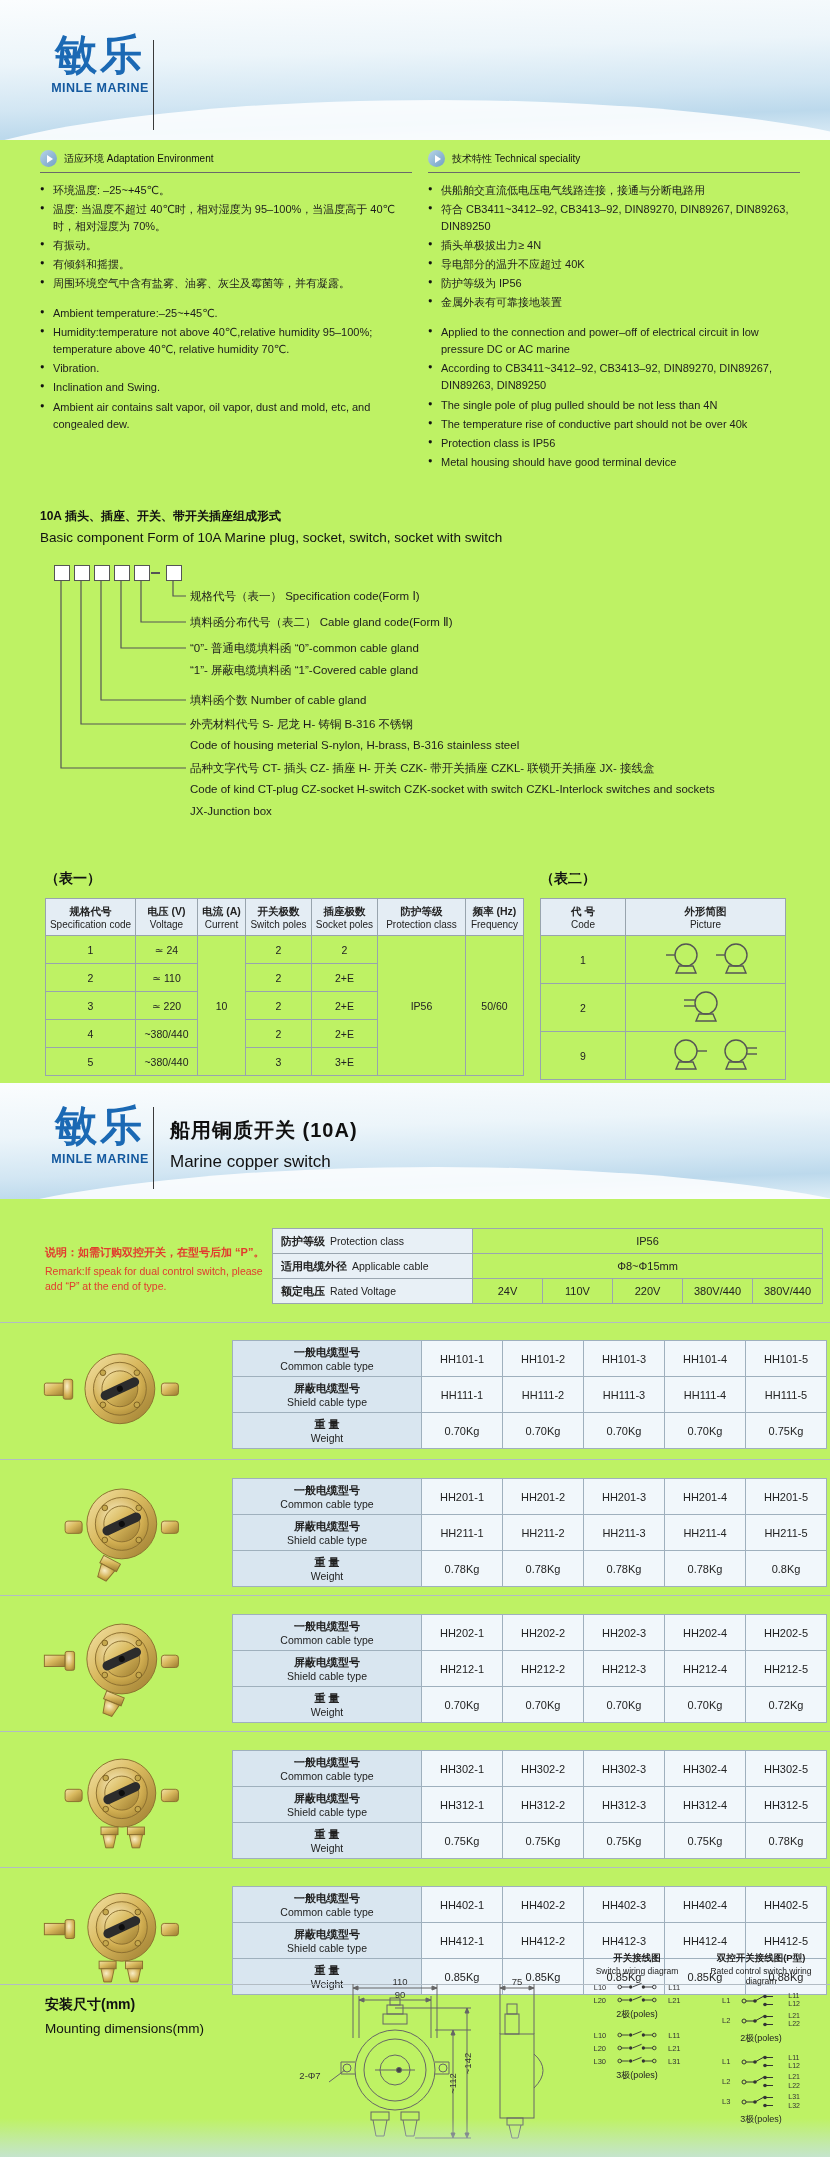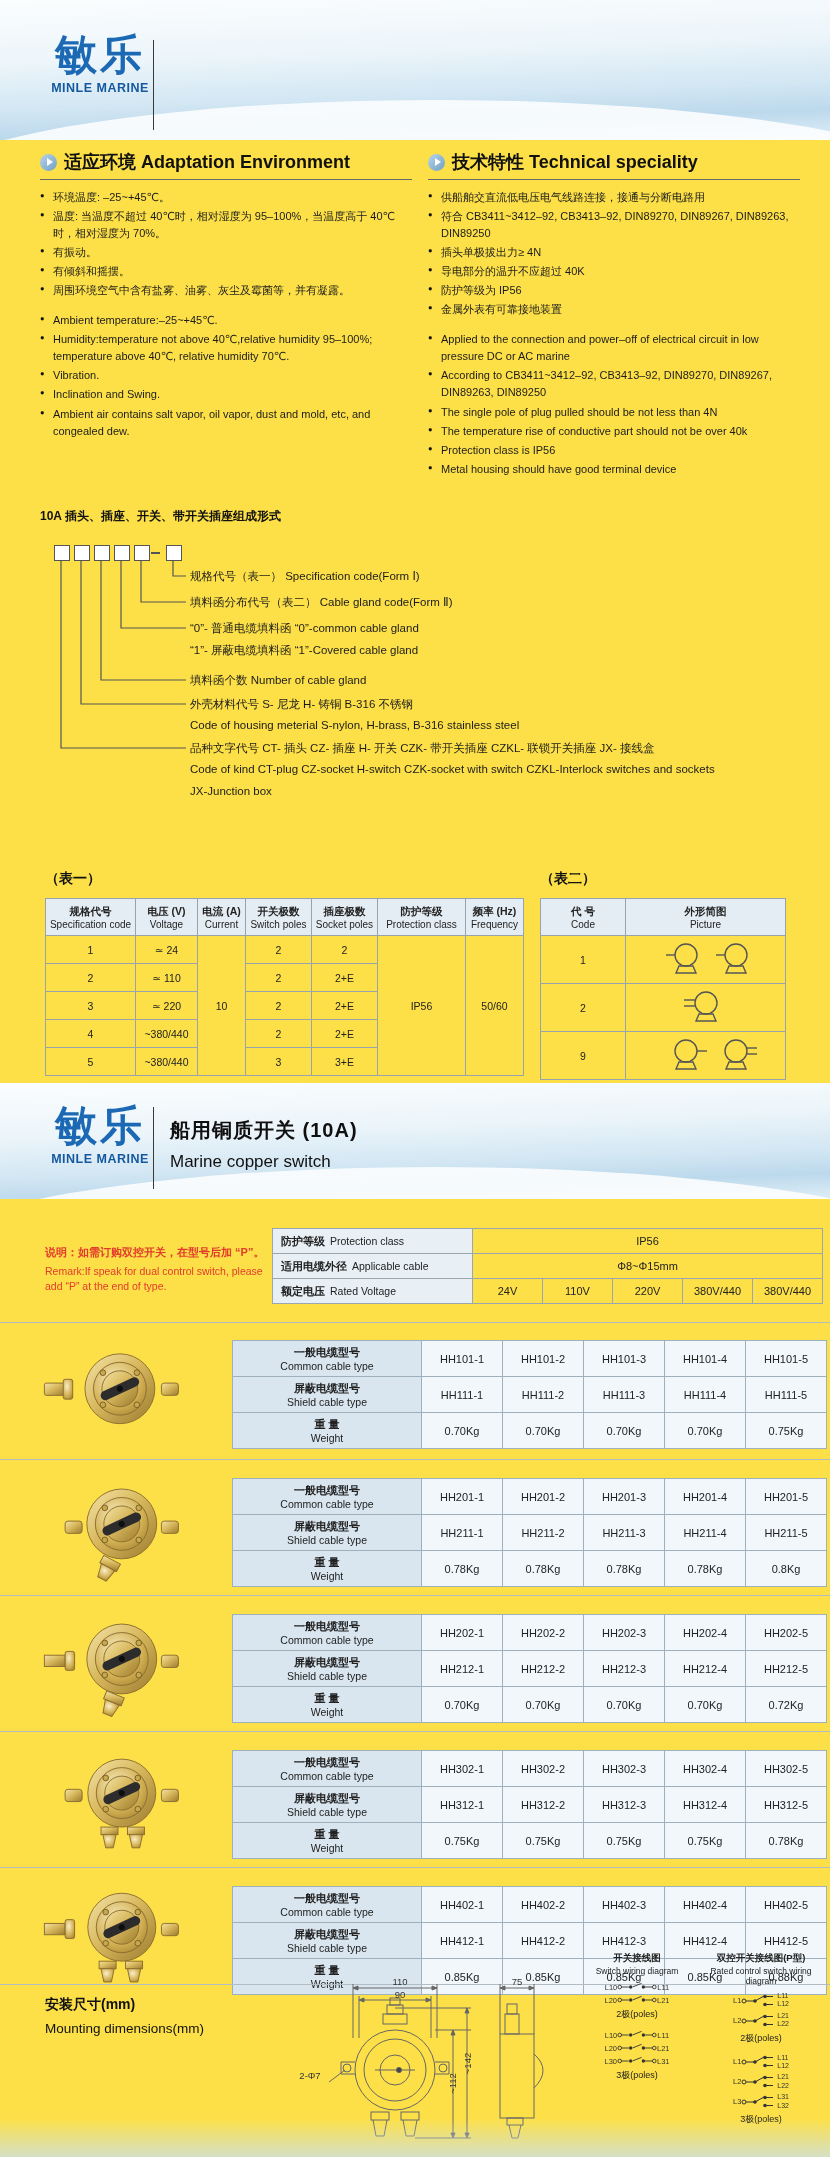--- a/index.html
+++ b/index.html
@@ -1,16 +1,16 @@
 <!DOCTYPE html>
 <html><head>
 <meta charset="utf-8">
 <style>
   html,body { margin:0; padding:0; background:#fff; }
-  .page { position:relative; width:830px; height:2157px; background:#fde047; overflow:hidden;
+  .page { position:relative; width:830px; height:2157px; background:#bef264; overflow:hidden;
           font-family:"Liberation Sans","DejaVu Sans",sans-serif; color:#222; }
 
   
   .band { position:absolute; left:0; right:0; overflow:hidden;
           background:linear-gradient(178deg,#fbfdfe 0%,#ecf5fa 38%,#d2e6f3 66%,#bcd9ec 82%,#dfeef7 100%); }
   .band1 { top:0; height:140px; }
   .band2 { top:1083; top:1083px; height:116px; }
   .wave { position:absolute; left:-10%; width:125%; height:90px; background:rgba(255,255,255,.85);
           border-radius:50% 50% 0 0 / 100% 100% 0 0; }
   .band1 .wave { top:100px; }
@@ -28,21 +28,21 @@
   .band2 .t-zh { font-size:20px; }
   .band2 .t-en { font-size:17px; margin-top:8px; }
 
   
   .col { position:absolute; top:150px; width:372px; }
   .col-left { left:40px; } .col-right { left:428px; }
   .sec-head { display:flex; align-items:center; gap:7px; border-bottom:1px solid #6a6a6a; padding-bottom:5px; margin-bottom:9px; }
   .sec-icon { width:17px; height:17px; border-radius:50%; flex:0 0 17px;
               background:linear-gradient(135deg,#b9d4e8,#6f9fc4); display:flex; align-items:center; justify-content:center; }
   .sec-icon::after { content:""; border-left:6px solid #fff; border-top:4px solid transparent; border-bottom:4px solid transparent; margin-left:2px; }
-  .sec-title { font-size:18px; font-weight:bold; color:#111; }
+  .sec-title { font-size:10px; font-weight:normal; color:#111; }
   .bullets { list-style:none; margin:0 0 13px 0; padding:0; font-size:11px; line-height:1.55; color:#1c1c1c; }
   .bullets li { position:relative; padding-left:13px; margin-bottom:2px; }
   .bullets li::before { content:"●"; position:absolute; left:0; top:1px; font-size:7.5px; color:#111; }
 
   
   .component { position:absolute; left:40px; top:508px; width:770px; }
   .comp-title-zh { font-size:12px; font-weight:bold; color:#111; }
   .comp-title-en { font-size:13.5px; margin-top:5px; color:#111; }
   .diagram { position:relative; margin-top:20px; height:262px; }
   .dbox { position:absolute; top:0; width:14px; height:14px; border:1.5px solid #555; background:#fff; }
@@ -94,21 +94,21 @@
   .dim { position:absolute; font-size:9.5px; color:#333; width:44px; text-align:center; }
   .dim.rot { transform:rotate(-90deg); }
 
   .wiring { position:absolute; left:586px; top:1952px; width:240px; display:flex; gap:8px; }
   .wcol { flex:0 0 auto; }
   .wcol1 { width:102px; } .wcol2 { width:130px; }
   .wtitle { text-align:center; margin-bottom:6px; color:#222; }
   .wt-zh { font-size:9.5px; font-weight:bold;text-align:center; }
   .wt-en { font-size:8.5px; margin-top:1px; }
   .wgroup { margin-bottom:9px; }
-  .wline { display:flex; align-items:center; justify-content:center; gap:0; font-size:7.5px; color:#333; margin-bottom:3px; }
+  .wline { display:flex; align-items:center; justify-content:center; gap:11px; font-size:7.5px; color:#333; margin-bottom:3px; }
   .wstack { display:flex; flex-direction:column; font-size:7px; line-height:1.2; }
   .wlabel { text-align:center; font-size:9px; margin-top:2px; color:#222; }
 
   .bottom-fade { position:absolute; left:0; right:0; top:2118px; height:39px;
                  background:linear-gradient(180deg,rgba(207,228,242,0),rgba(199,224,240,.75)); }
 </style>
 </head>
 <body>
 
 <div class="page">
@@ -176,20 +176,21 @@
       <li><span>According to CB3411~3412–92, CB3413–92, DIN89270, DIN89267, DIN89263, DIN89250</span></li>
       <li><span>The single pole of plug pulled should be not less than 4N</span></li>
       <li><span>The temperature rise of conductive part should not be over 40k</span></li>
       <li><span>Protection class is IP56</span></li>
       <li><span>Metal housing should have good terminal device</span></li>
     </ul>
   </section>
 
   <section class="component">
     <div class="comp-title-zh">10A 插头、插座、开关、带开关插座组成形式</div>
+    <div class="comp-title-en">Basic component Form of 10A Marine plug, socket, switch, socket with switch</div>
     <div class="diagram">
       <div class="dbox" style="left:14px"></div>
       <div class="dbox" style="left:34px"></div>
       <div class="dbox" style="left:54px"></div>
       <div class="dbox" style="left:74px"></div>
       <div class="dbox" style="left:94px"></div>
       <div class="ddash"></div>
       <div class="dbox" style="left:126px"></div>
       <svg class="dlines" width="770" height="262">
         <g fill="none" stroke="#555" stroke-width="1.2">

